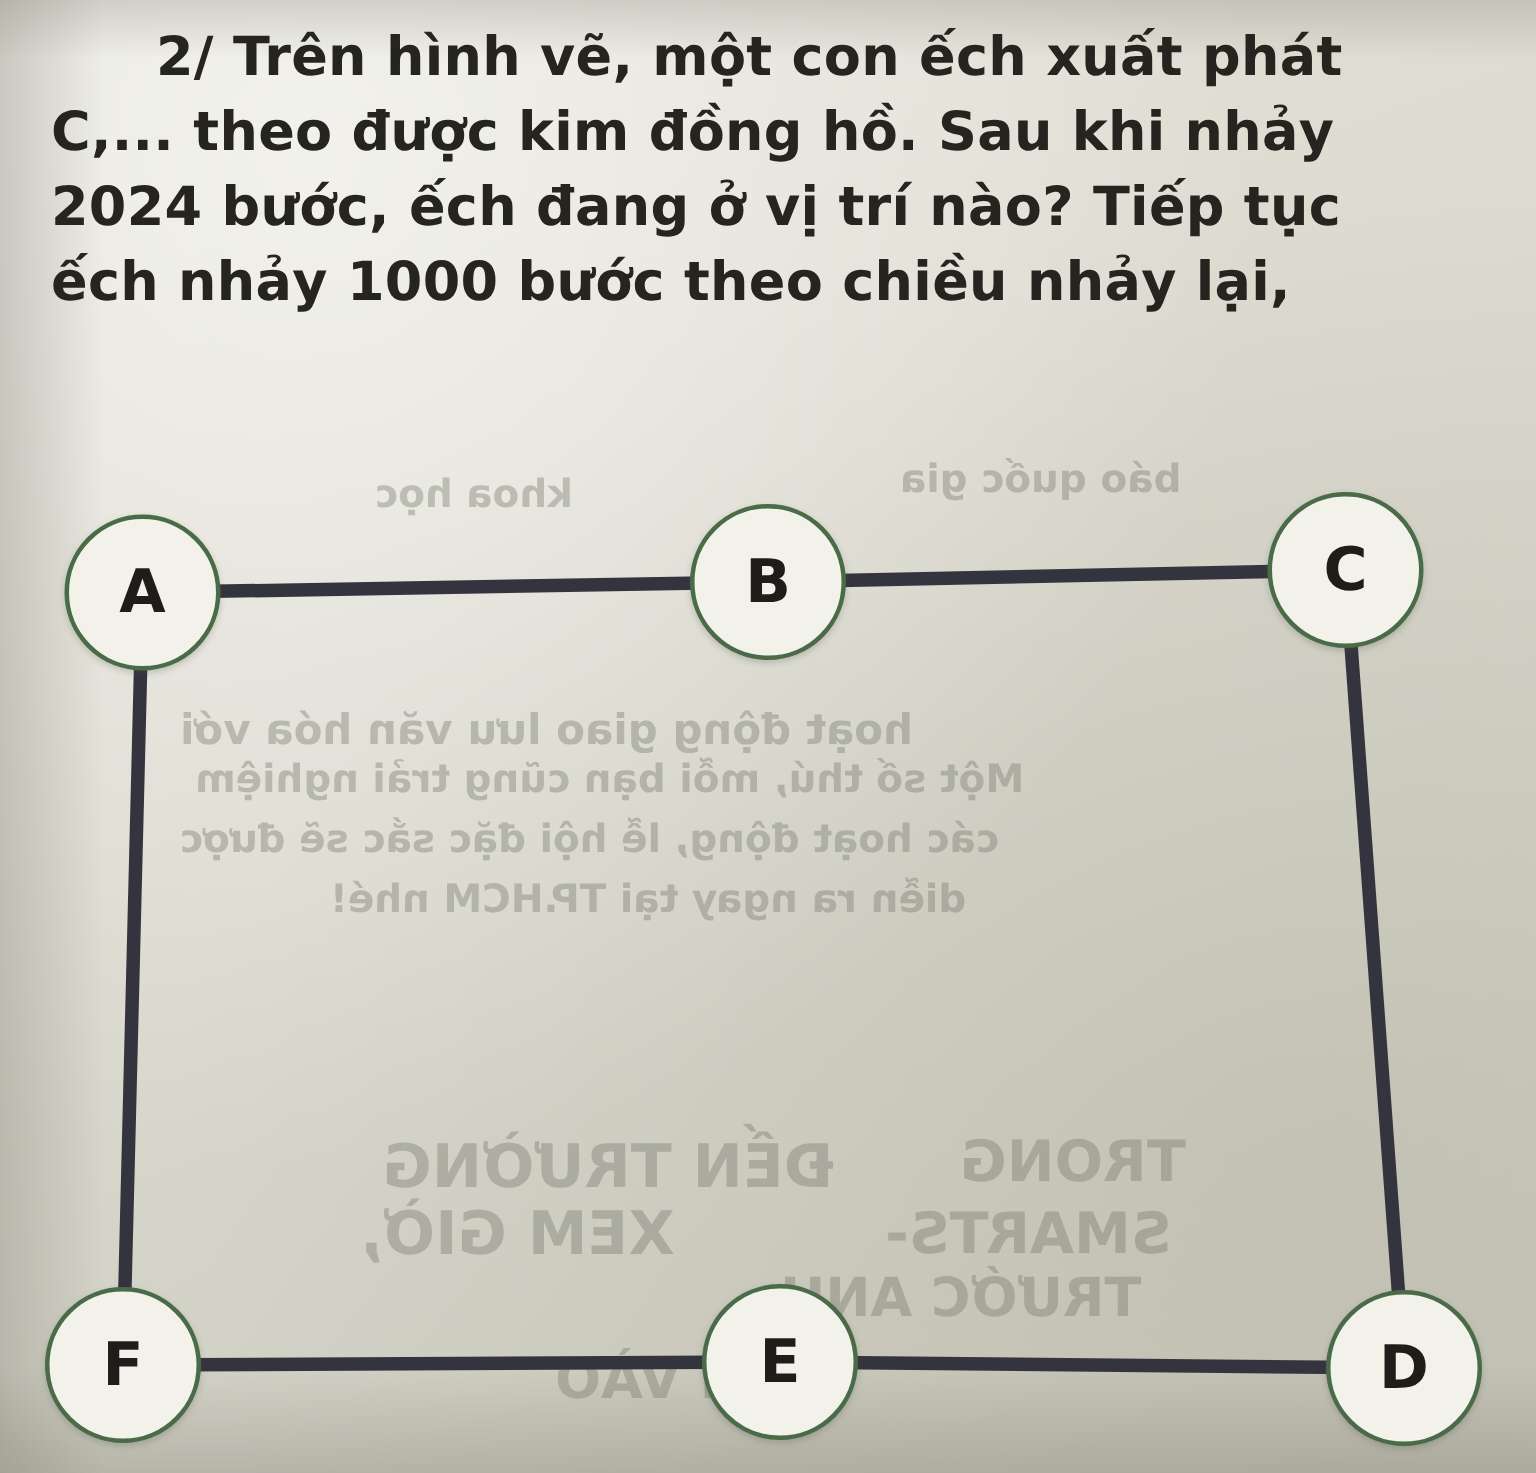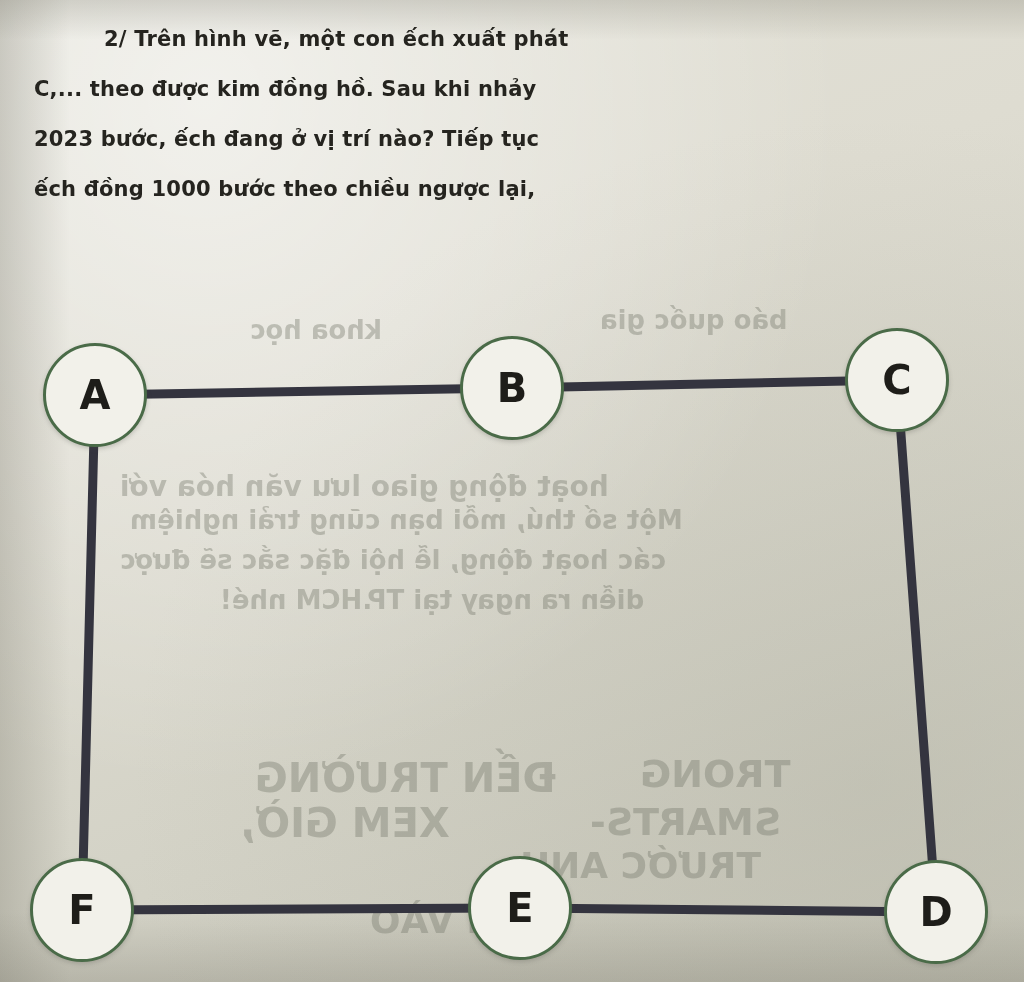--- a/index.html
+++ b/index.html
@@ -58,21 +58,21 @@
     user-select: none;
   }
 
   
   #question {
     position: absolute;
     left: 34px;
     top: 14px;
     width: 950px;
     color: #25241f;
-    font-size: 21px;
+    font-size: 36px;
     line-height: 50px;
     font-weight: 700;
     letter-spacing: 0.2px;
   }
   #question .line {
     display: block;
     white-space: nowrap;
   }
   #question .line.indent {
     padding-left: 70px;
@@ -133,22 +133,22 @@
       <div class="ghost" style="left: 130px; top: 505px; font-size: 26px;">Một số thú, mỗi bạn cũng trải nghiệm</div>
       <div class="ghost" style="left: 120px; top: 545px; font-size: 26px;">các hoạt động, lễ hội đặc sắc sẽ được</div>
       <div class="ghost" style="left: 220px; top: 585px; font-size: 26px;">diễn ra ngay tại TP.HCM nhé!</div>
       <div class="ghost" style="left: 600px; top: 305px; font-size: 26px;">báo quốc gia</div>
       <div class="ghost" style="left: 250px; top: 315px; font-size: 26px;">khoa học</div>
     </div>
 
   <div id="question">
     <span class="line indent">2/ Trên hình vẽ, một con ếch xuất phát</span>
     <span class="line">C,... theo được kim đồng hồ. Sau khi nhảy</span>
-    <span class="line">2023 bước, ếch đang ở vị trí nào? Tiếp tục</span>
-    <span class="line">ếch đồng 1000 bước theo chiều ngược lại,</span>
+    <span class="line">2024 bước, ếch đang ở vị trí nào? Tiếp tục</span>
+    <span class="line">ếch nhảy 1000 bước theo chiều nhảy lại,</span>
   </div>
 
   <div id="diagram">
     <svg id="edges" viewBox="0 0 1024 652">
         <line x1="95" y1="65" x2="512" y2="58" stroke="#34343f" stroke-width="9" stroke-linecap="round"></line>
         <line x1="512" y1="58" x2="897" y2="50" stroke="#34343f" stroke-width="9" stroke-linecap="round"></line>
         <line x1="897" y1="50" x2="936" y2="582" stroke="#34343f" stroke-width="9" stroke-linecap="round"></line>
         <line x1="936" y1="582" x2="520" y2="578" stroke="#34343f" stroke-width="9" stroke-linecap="round"></line>
         <line x1="520" y1="578" x2="82" y2="580" stroke="#34343f" stroke-width="9" stroke-linecap="round"></line>
         <line x1="82" y1="580" x2="95" y2="65" stroke="#34343f" stroke-width="9" stroke-linecap="round"></line>

